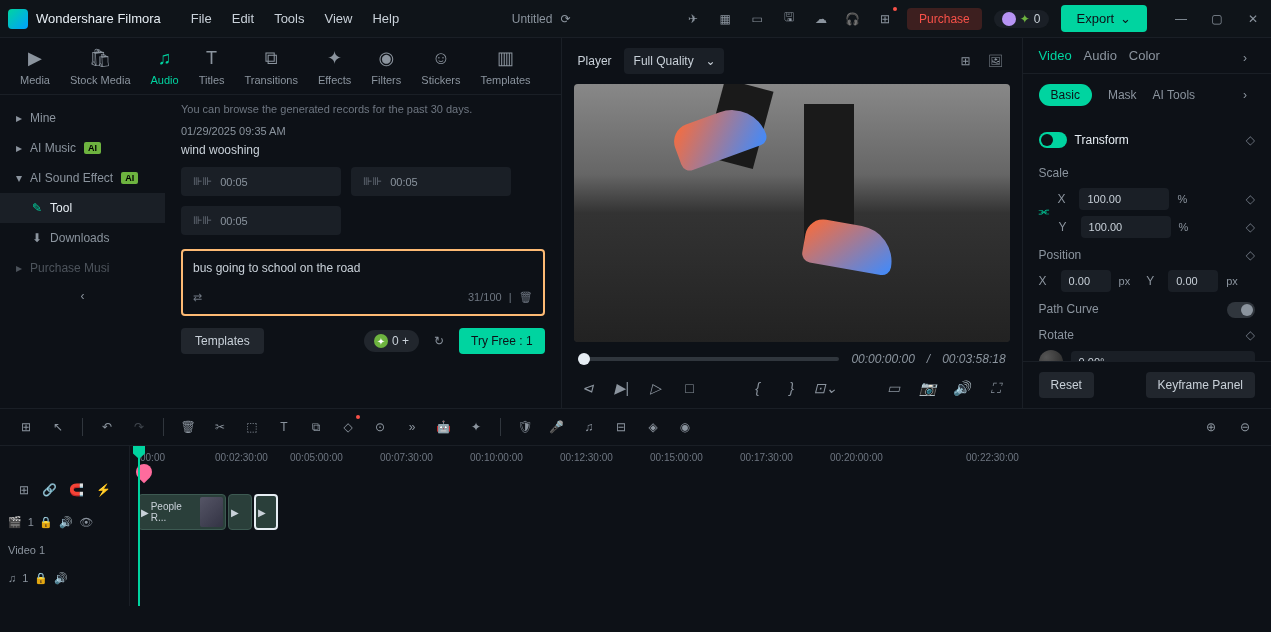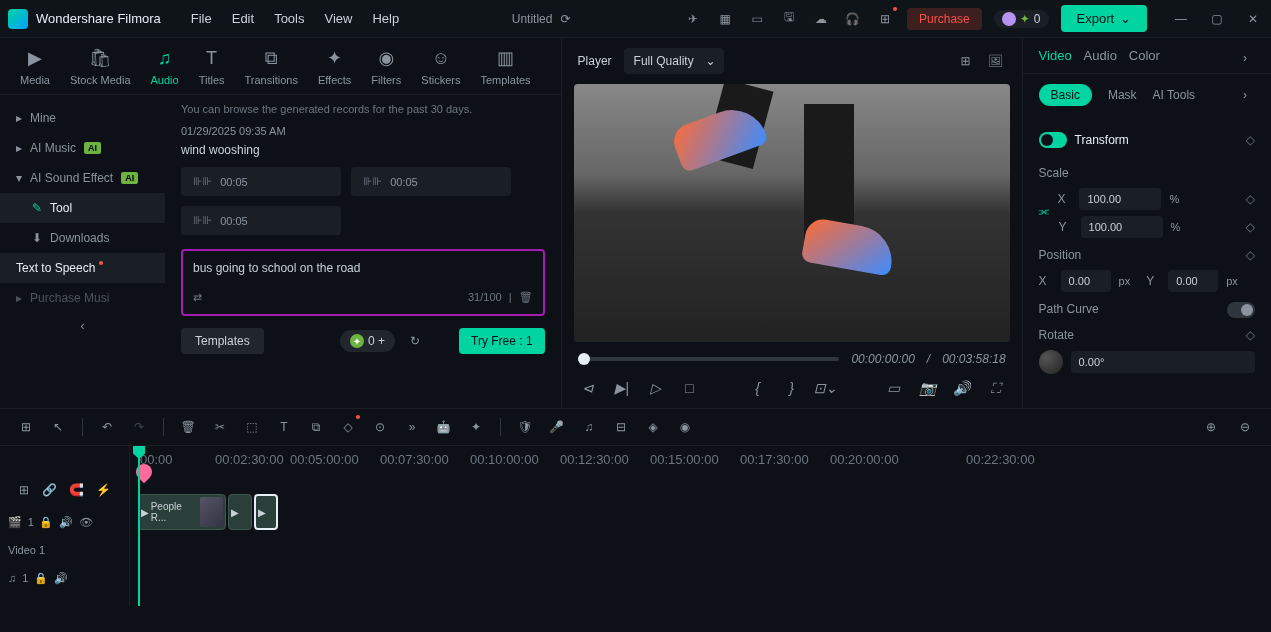--- a/index.html
+++ b/index.html
@@ -42,30 +42,30 @@
 .chevron-bottom { padding: 6px; text-align: center; color: #8b949e; }
 
 .content-area { flex: 1; padding: 8px 16px; overflow-y: auto; }
 .hint-text { text-align: left; color: #6e7681; font-size: 11px; margin-bottom: 10px; }
 .timestamp { color: #8b949e; font-size: 11px; margin-bottom: 6px; }
 .sound-title { color: #c9d1d9; font-size: 12px; margin-bottom: 10px; }
 .sound-grid { display: flex; flex-wrap: wrap; gap: 10px; margin-bottom: 14px; }
 .sound-chip { background: #1a1f26; padding: 8px 12px; border-radius: 4px; display: flex; align-items: center; gap: 8px; font-size: 11px; color: #8b949e; width: 160px; }
 .wave-icon { color: #6e7681; }
 
-.prompt-box { border: 2px solid #a21caf; border-radius: 4px; padding: 10px; background: #0d1117; margin-bottom: 12px; }
+.prompt-box { border: 2px solid #fdba74; border-radius: 4px; padding: 10px; background: #0d1117; margin-bottom: 12px; }
 .prompt-input { background: transparent; border: none; color: #c9d1d9; width: 100%; font-size: 12px; outline: none; }
 .prompt-footer { display: flex; justify-content: space-between; align-items: center; margin-top: 16px; color: #6e7681; font-size: 11px; }
 
 .action-row { display: flex; align-items: center; gap: 10px; }
 .settings-btn { background: #21262d; padding: 6px 14px; border-radius: 4px; color: #c9d1d9; cursor: pointer; font-size: 12px; }
 .spacer { flex: 1; }
 .credit-pill { background: #21262d; padding: 4px 10px; border-radius: 12px; display: flex; align-items: center; gap: 4px; }
 .credit-dot { width: 14px; height: 14px; background: #6db33f; border-radius: 50%; display: flex; align-items: center; justify-content: center; color: #fff; font-size: 10px; }
-.try-btn { background: #00d4a0; color: #0d1117; padding: 6px 12px; border-radius: 4px; cursor: pointer; font-size: 12px; margin-left: 24px; }
+.try-btn { background: #00d4a0; color: #0d1117; padding: 6px 12px; border-radius: 4px; cursor: pointer; font-size: 12px; }
 
 
 .player-panel { flex: 1; background: #0d1117; border-left: 1px solid #1a1f26; display: flex; flex-direction: column; }
 .player-header { display: flex; align-items: center; padding: 10px 16px; gap: 12px; }
 .quality-select { background: #1a1f26; padding: 6px 30px 6px 10px; border-radius: 4px; color: #c9d1d9; font-size: 12px; position: relative; }
 .quality-select::after { content: '⌄'; position: absolute; right: 8px; }
 .player-header-right { margin-left: auto; display: flex; gap: 10px; }
 .video-area { flex: 1; background: #2a2a2a; margin: 0 12px; border-radius: 4px; position: relative; overflow: hidden; }
 .runner-img { position: absolute; inset: 0; background: linear-gradient(180deg, #888 0%, #666 35%, #333 50%, #222 100%); }
 .shoe { position: absolute; width: 90px; height: 45px; background: linear-gradient(135deg, #ff6b35, #3d8bff); border-radius: 20px 40px 10px 10px; }
@@ -94,38 +94,38 @@
 .props-body { flex: 1; padding: 8px 16px; overflow-y: auto; }
 .section-header { display: flex; align-items: center; gap: 8px; padding: 8px 0; color: #e6edf3; font-size: 12px; }
 .toggle { width: 28px; height: 16px; background: #00d4a0; border-radius: 8px; position: relative; }
 .toggle::after { content: ''; position: absolute; left: 2px; top: 2px; width: 12px; height: 12px; background: #0d1117; border-radius: 50%; }
 .toggle.off { background: #30363d; }
 .toggle.off::after { left: auto; right: 2px; background: #8b949e; }
 .keyframe-icon { margin-left: auto; color: #6e7681; }
 .prop-label { color: #8b949e; font-size: 12px; margin: 10px 0 8px; }
 .prop-row { display: flex; align-items: center; gap: 8px; margin-bottom: 6px; }
 .axis-label { color: #8b949e; width: 14px; font-size: 12px; }
-.prop-input { background: #1a1f26; border: none; padding: 5px 8px; border-radius: 4px; color: #c9d1d9; width: 82px; font-size: 11px; }
+.prop-input { background: #1a1f26; border: none; padding: 5px 8px; border-radius: 4px; color: #c9d1d9; width: 90px; font-size: 11px; }
 .unit { color: #8b949e; font-size: 11px; }
 .link-icon { color: #00d4a0; font-size: 12px; }
 .rotate-dial { width: 24px; height: 24px; border-radius: 50%; background: radial-gradient(circle at 30% 30%, #555, #222); }
 .props-footer { display: flex; justify-content: space-between; padding: 10px 16px; border-top: 1px solid #1a1f26; }
 .footer-btn { background: #21262d; padding: 6px 12px; border-radius: 4px; color: #c9d1d9; cursor: pointer; font-size: 12px; }
 
 
 .timeline { background: #0d1117; border-top: 1px solid #1a1f26; }
 .timeline-toolbar { display: flex; align-items: center; padding: 8px 16px; gap: 14px; border-bottom: 1px solid #1a1f26; }
 .tool-group { display: flex; gap: 12px; align-items: center; }
 .divider { width: 1px; height: 18px; background: #30363d; }
 .timeline-body { display: flex; height: 160px; }
 .track-labels { width: 130px; padding: 30px 8px 8px; border-right: 1px solid #1a1f26; }
 .track-label-row { display: flex; align-items: center; gap: 6px; padding: 4px 0; color: #8b949e; font-size: 11px; height: 36px; }
 .track-icons-row { display: flex; gap: 12px; padding: 4px 10px; }
 .timeline-tracks { flex: 1; position: relative; overflow: hidden; }
-.ruler { height: 26px; display: flex; position: relative; font-size: 13px; color: #6e7681; text-align: right; }
+.ruler { height: 26px; display: flex; position: relative; font-size: 10px; color: #6e7681; text-align: right; }
 .ruler-tick { position: absolute; top: 6px; }
 .playhead { position: absolute; left: 8px; top: 0; bottom: 0; width: 2px; background: #00d4a0; z-index: 5; }
 .playhead::before { content: ''; position: absolute; top: -1px; left: -5px; width: 12px; height: 14px; background: #00d4a0; clip-path: polygon(0 0, 100% 0, 100% 60%, 50% 100%, 0 60%); }
 .pink-marker { position: absolute; left: 6px; top: 18px; width: 16px; height: 16px; background: #ff6b9d; border-radius: 50% 50% 50% 0; transform: rotate(-45deg); }
 .track-row { height: 40px; position: relative; margin-top: 20px; }
 .clip { position: absolute; top: 2px; height: 36px; background: #2a3f3a; border: 1px solid #3d5a52; border-radius: 4px; display: flex; align-items: center; padding: 2px; gap: 2px; overflow: hidden; font-size: 10px; color: #c9d1d9; }
 .clip-thumb { width: 24px; height: 30px; background: linear-gradient(135deg, #556, #334); border-radius: 2px; }
 .clip.selected { border: 2px solid #e6edf3; }
 </style>
 </head>
@@ -228,23 +228,20 @@
             <span>AI Sound Effect</span>
             <span class="ai-badge">AI</span>
           </div>
         <div class="sidebar-item sidebar-sub active">
             <span style="color:#00d4a0">✎</span>
             <span>Tool</span>
           </div>
         <div class="sidebar-item sidebar-sub">
             <span>⬇</span>
             <span>Downloads</span>
-          </div>
-        <div class="sidebar-item active">
-            <span class="red-dot">Text to Speech</span>
           </div>
         <div class="sidebar-item" style="opacity:.5">
             <span>▸</span>
             <span>Purchase Musi</span>
           </div>
         <div class="chevron-bottom">‹</div>
       </div>
       <div class="content-area">
         <div class="hint-text">You can browse the generated records for the past 30 days.</div>
         <div class="timestamp">01/29/2025 09:35 AM</div>
@@ -385,20 +382,24 @@
       <div class="prop-label" style="display:flex;justify-content:space-between">
           <span>Rotate</span>
           <span class="keyframe-icon">◇</span>
         </div>
       <div class="prop-row">
         <div class="rotate-dial"></div>
         <input class="prop-input" style="flex: 1 1 0%;" value="0.00°">
       </div>
 
     </div>
+    <div class="props-footer">
+      <div class="footer-btn">Reset</div>
+      <div class="footer-btn">Keyframe Panel</div>
+    </div>
   </div>
 </div>
 
 <div class="timeline">
   <div class="timeline-toolbar">
     <div class="tool-group">
       <div class="icon-btn">⊞</div>
       <div class="icon-btn">↖</div>
     </div>
     <div class="divider"></div>

